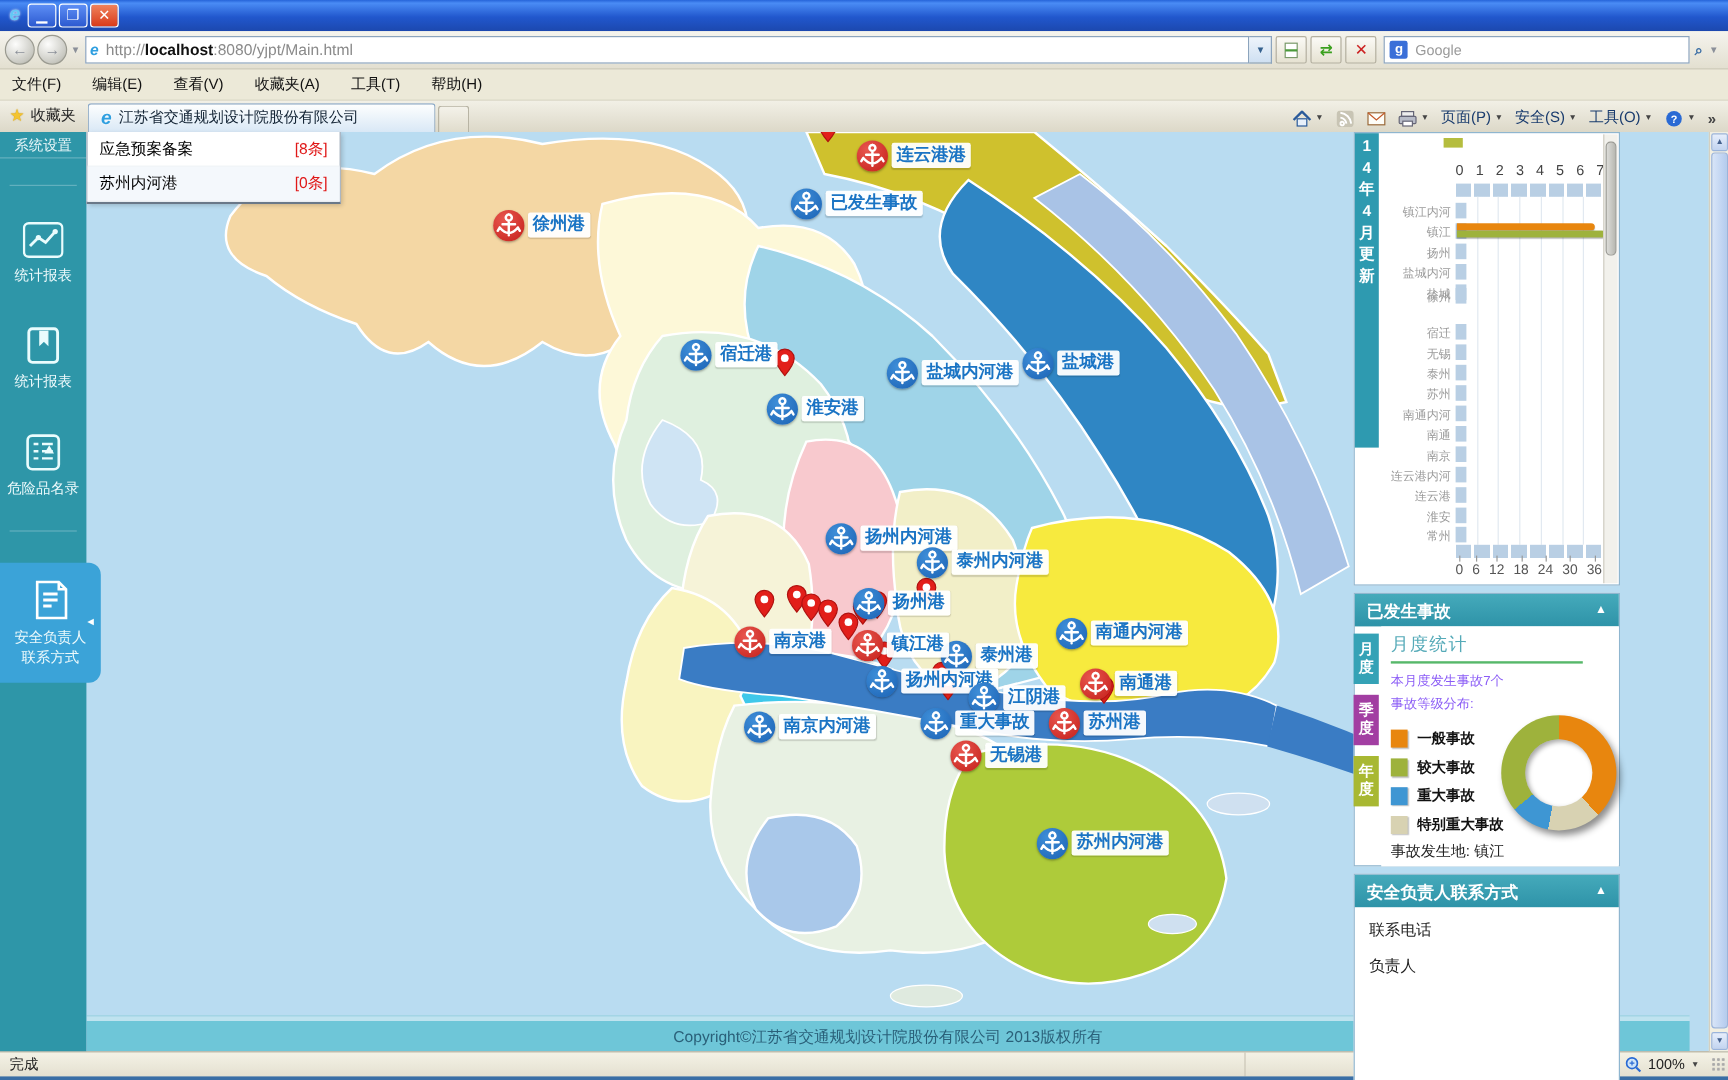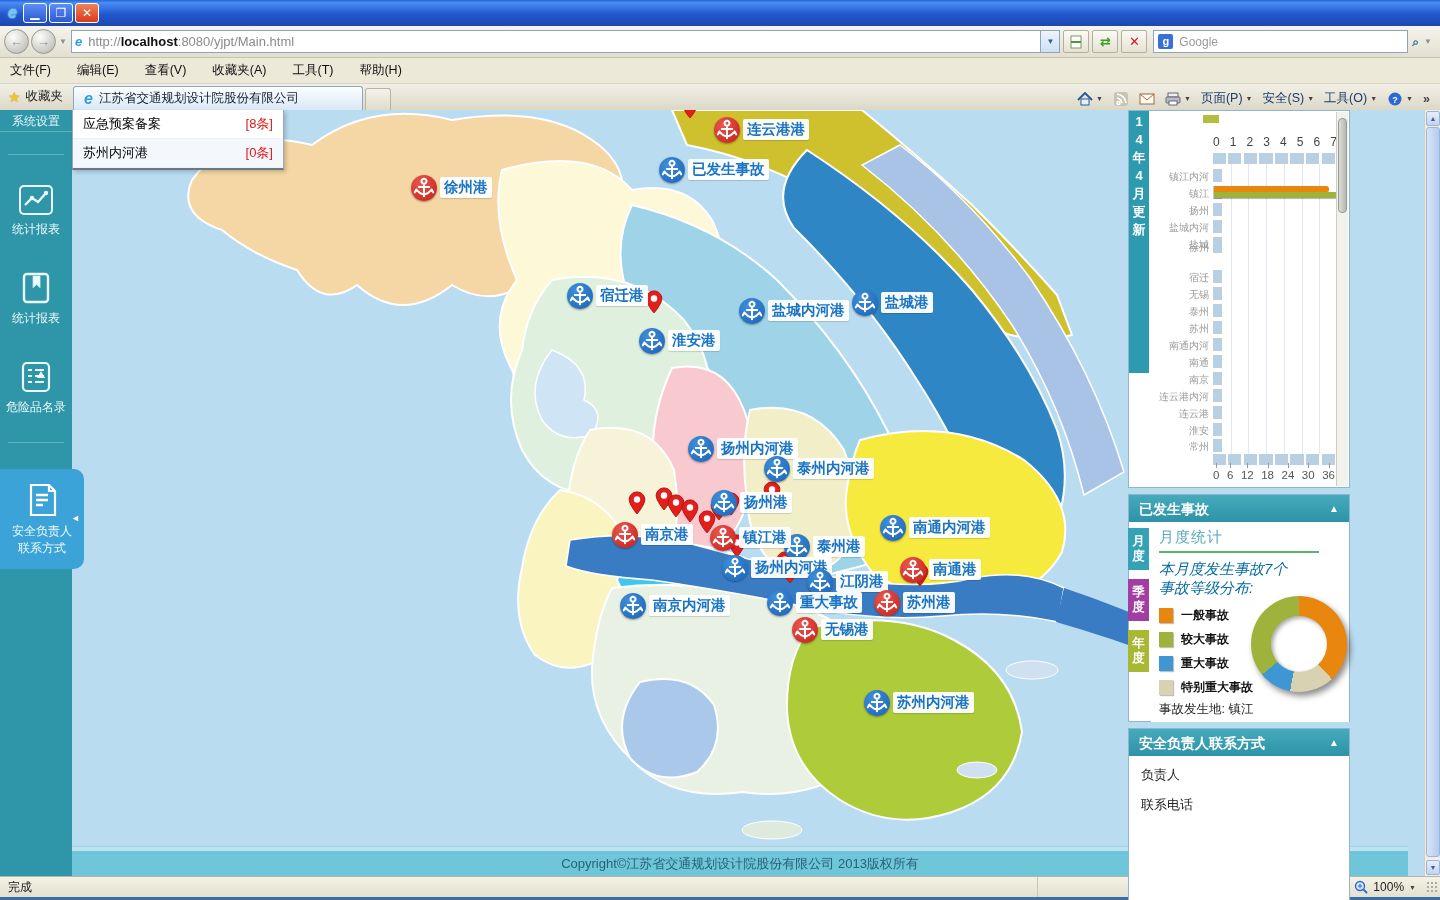--- a/index.html
+++ b/index.html
@@ -148,21 +148,21 @@
   .panel-hd .up { font-size:10px; }
 
   #acc-panel { left:1128px; top:384px; width:222px; height:228px; }
   .acc-body { position:relative; height:200px; }
   .vtabs { position:absolute; left:-1px; top:6px; width:21px; }
   .vtab { width:21px; color:#fff; font-size:12.5px; font-weight:bold; text-align:center;
     padding:6px 0; margin-bottom:9px; line-height:15px; }
   .acc-main { position:absolute; left:22px; top:0; right:0; bottom:0; background:#fff; padding:6px 8px; }
   .acc-title { font-size:15px; color:#55aab8; letter-spacing:1px; }
   .acc-rule { height:2px; background:#57b86a; margin:4px 0 6px; width:160px; }
-  .acc-line { font-size:15px; color:#0369a1; line-height:19px;font-style:italic; }
+  .acc-line { font-size:11px; color:#8b5cf6; line-height:19px; }
   .leg { margin-top:6px; }
   .leg-row { display:flex; align-items:center; gap:8px; height:24px; }
   .leg-sw { width:14px; height:15px; box-shadow:1px 1px 1px rgba(0,0,0,.25); }
   .leg-lb { font-size:12px; font-weight:bold; color:#111; }
   .donut { position:absolute; right:2px; top:74px; width:96px; height:96px; border-radius:50%;
     filter:drop-shadow(3px 4px 3px rgba(0,0,0,.45)); }
   .donut::after { content:""; position:absolute; left:20px; top:20px; width:56px; height:56px;
     border-radius:50%; background:#fff; box-shadow:inset 2px 2px 4px rgba(0,0,0,.35); }
   .acc-loc { position:absolute; left:8px; bottom:4px; font-size:12.5px; color:#222; }
 
@@ -751,22 +751,22 @@
         <div class="acc-loc">事故发生地: 镇江</div>
       </div>
     </div>
   </div>
 
   <div class="rpanel" id="contact-panel">
     <div class="panel-hd">
       <span>安全负责人联系方式</span>
       <span class="up">▲</span>
     </div>
+    <div class="ct-row">联系电话</div>
     <div class="ct-row">负责人</div>
-    <div class="ct-row">联系电话</div>
   </div>
 
   <div class="wsb">
     <div class="btn up">▲</div>
     <div class="thumb"></div>
     <div class="btn dn">▼</div>
   </div>
 </div>
 
 <div class="statusbar">

